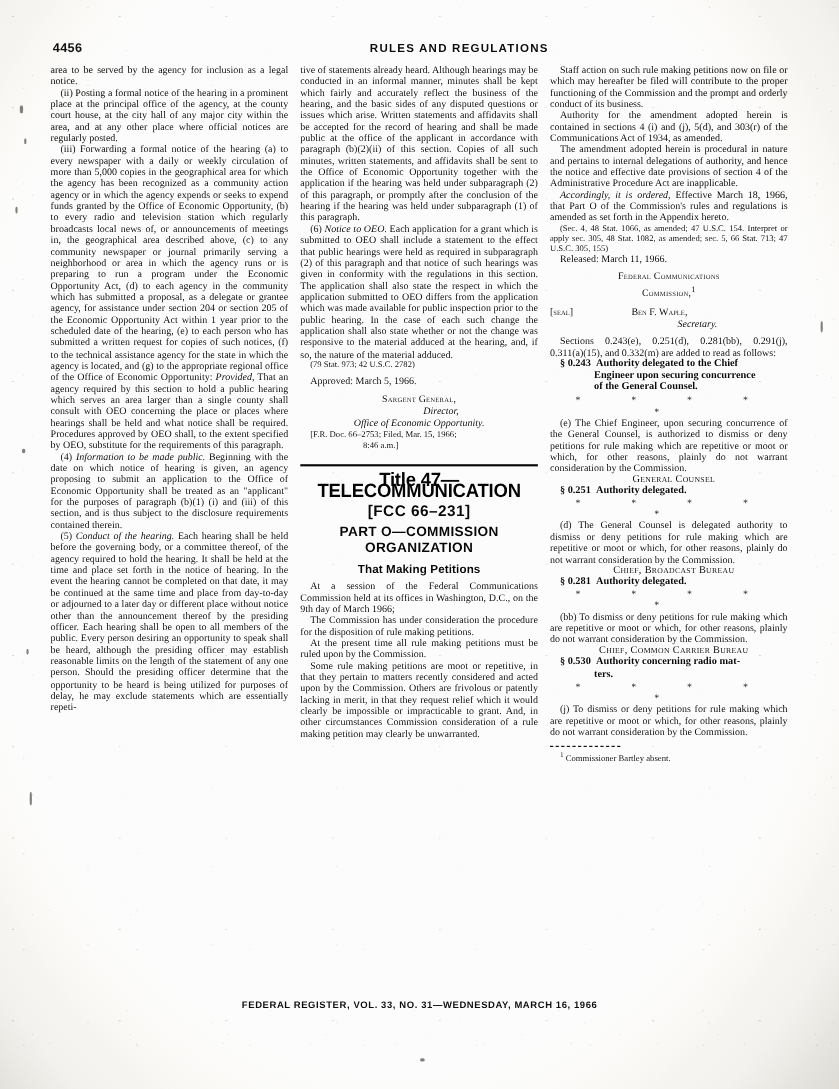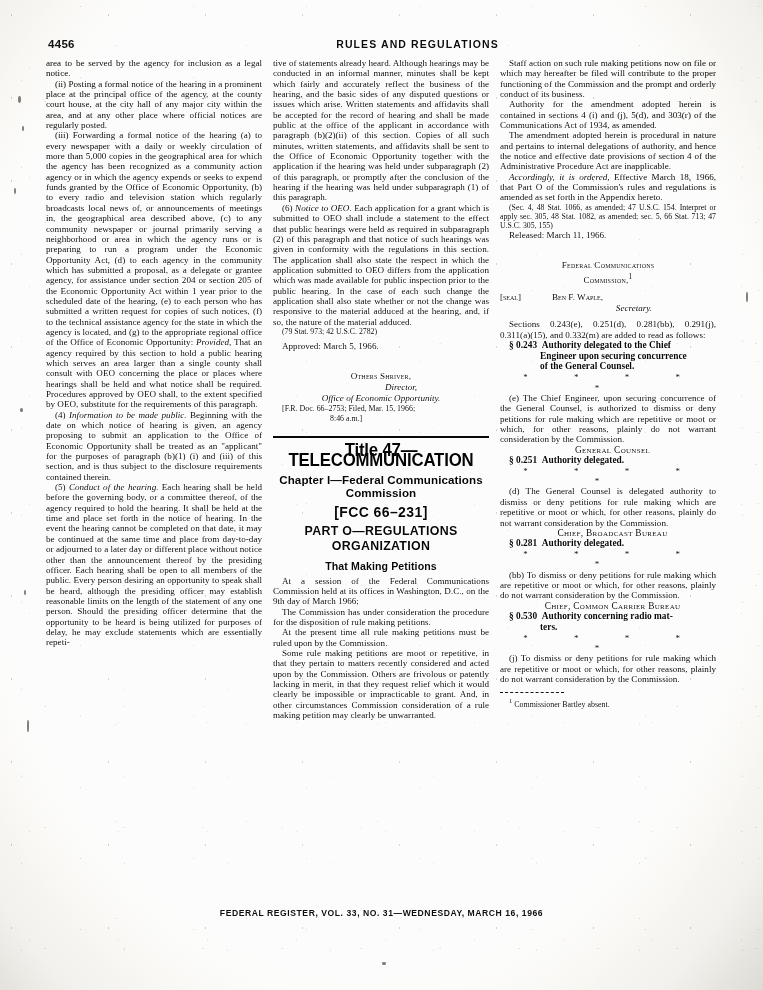--- a/index.html
+++ b/index.html
@@ -104,21 +104,21 @@
   #col2 { left: 273px; }
   #col3 { left: 500px; }
 
   .col p {
     margin: 0;
     text-indent: 9px;
   }
   .col p.flush { text-indent: 0; }
   .it { font-style: italic; }
   .sigblock {
-    margin-top: 20px;
+    margin-top: 6px;
     text-align: center;
     font-size: 9.1px;
     line-height: 11px;
   }
   .sig-name {
     font-variant: small-caps;
     letter-spacing: .2px;
   }
   .sig-title { font-style: italic; }
   .authority {
@@ -229,21 +229,21 @@
   .footnote sup { font-size: 6.6px; }
   .seal-row {
     display: block;
     margin-top: 6px;
     text-indent: 0;
     font-size: 9.1px;
   }
   .seal-row .seal {
     font-variant: small-caps;
     display: inline-block;
-    width: 52px;
+    width: 74px;
   }
   .seal-row .who { font-variant: small-caps; }
   .seal-row .who-title {
     display: block;
     text-align: center;
     font-style: italic;
     margin-left: 52px;
   }
 </style>
 </head>
@@ -275,32 +275,31 @@
     </div>
 
     <div class="col" id="col2">
       <p class="flush">tive of statements already heard. Although hearings may be conducted in an informal manner, minutes shall be kept which fairly and accurately reflect the business of the hearing, and the basic sides of any disputed questions or issues which arise. Written statements and affidavits shall be accepted for the record of hearing and shall be made public at the office of the applicant in accordance with paragraph (b)(2)(ii) of this section. Copies of all such minutes, written statements, and affidavits shall be sent to the Office of Economic Opportunity together with the application if the hearing was held under subparagraph (2) of this paragraph, or promptly after the conclusion of the hearing if the hearing was held under subparagraph (1) of this paragraph.</p>
       <p><span>(6)</span> <span class="it">Notice to OEO.</span> <span>Each application for a grant which is submitted to OEO shall include a statement to the effect that public hearings were held as required in subparagraph (2) of this paragraph and that notice of such hearings was given in conformity with the regulations in this section. The application shall also state the respect in which the application submitted to OEO differs from the application which was made available for public inspection prior to the public hearing. In the case of each such change the application shall also state whether or not the change was responsive to the material adduced at the hearing, and, if so, the nature of the material adduced.</span></p>
 
       <p class="authority">(79 Stat. 973; 42 U.S.C. 2782)</p>
       <p style="margin-top:5px;">Approved: March 5, 1966.</p>
 
       <div class="sigblock">
-        <div class="sig-name">Others Shriver,</div>
+        <div class="sig-name">Sargent General,</div>
         <div class="sig-title" style="margin-left:40px;">Director,</div>
         <div class="sig-title">Office of Economic Opportunity.</div>
       </div>
 
       <p class="fr-doc"><span>[F.R. Doc. 66–2753; Filed, Mar. 15, 1966;</span><span class="second">8:46 a.m.]</span></p>
 
       <div class="title-rule"></div>
       <h1 class="title47">Title 47—TELECOMMUNICATION</h1>
-      <h2 class="chapter">Chapter I—Federal Communications Commission</h2>
       <div class="fccno">[FCC 66–231]</div>
-      <h3 class="part">PART O—REGULATIONS ORGANIZATION</h3>
+      <h3 class="part">PART O—COMMISSION ORGANIZATION</h3>
       <h4 class="subhead">That Making Petitions</h4>
 
       <p>At a session of the Federal Communications Commission held at its offices in Washington, D.C., on the 9th day of March 1966;</p>
       <p>The Commission has under consideration the procedure for the disposition of rule making petitions.</p>
       <p>At the present time all rule making petitions must be ruled upon by the Commission.</p>
       <p>Some rule making petitions are moot or repetitive, in that they pertain to matters recently considered and acted upon by the Commission. Others are frivolous or patently lacking in merit, in that they request relief which it would clearly be impossible or impracticable to grant. And, in other circumstances Commission consideration of a rule making petition may clearly be unwarranted.</p>
     </div>
 
     <div class="col" id="col3">
       <p>Staff action on such rule making petitions now on file or which may hereafter be filed will contribute to the proper functioning of the Commission and the prompt and orderly conduct of its business.</p>

